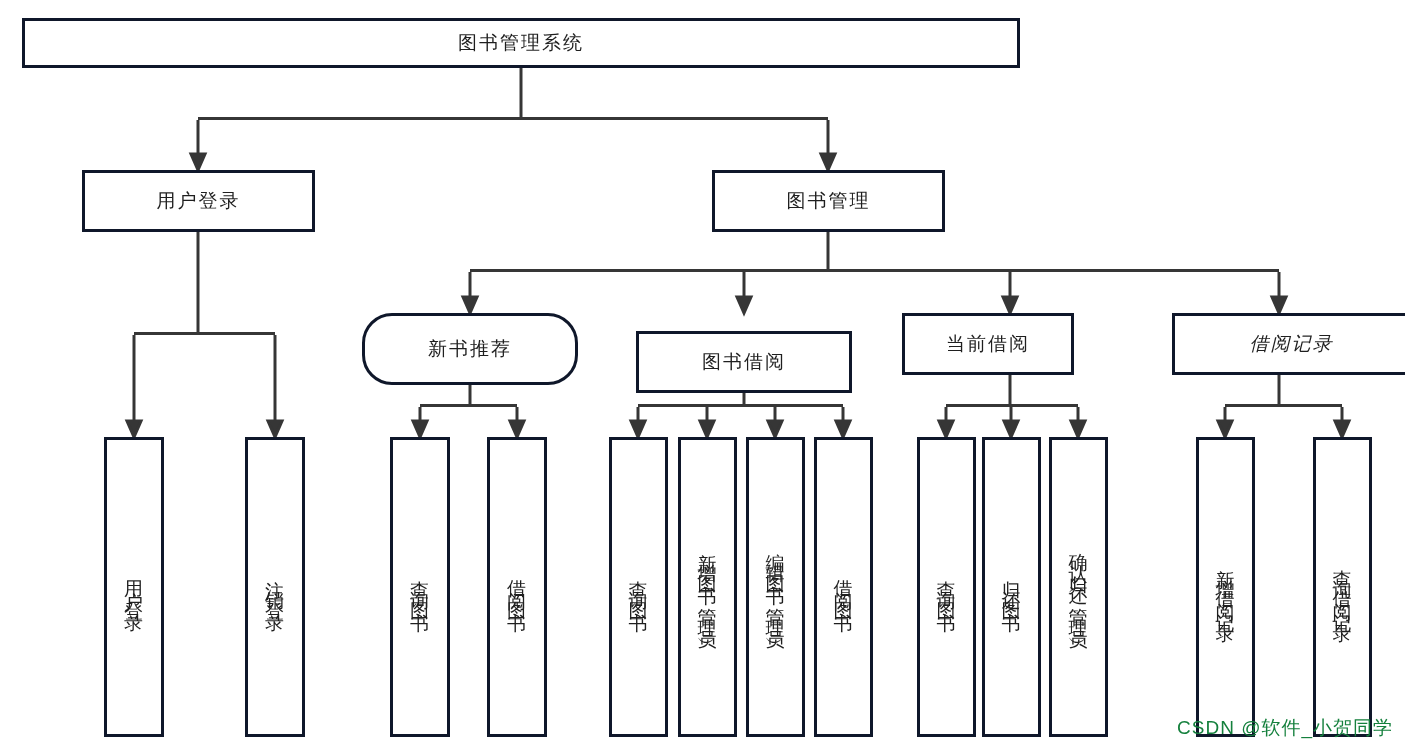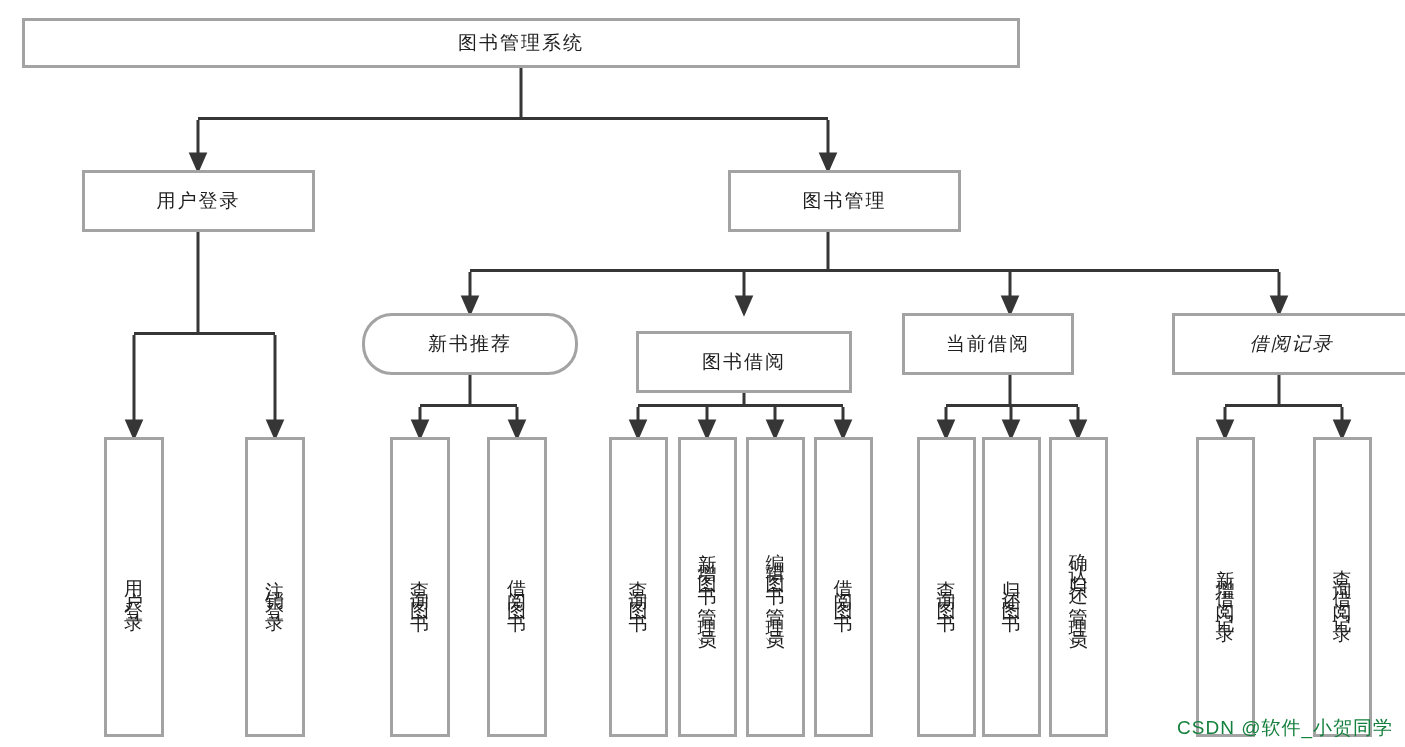--- a/index.html
+++ b/index.html
@@ -17,21 +17,21 @@
   }
   .connectors {
     position: absolute;
     left: 0;
     top: 0;
     pointer-events: none;
   }
   .box {
     position: absolute;
     box-sizing: border-box;
-    border: 3px solid #a3a3a3;
+    border: 3px solid #0f172a;
     background: #ffffff;
     display: flex;
     align-items: center;
     justify-content: center;
     color: #1f1f1f;
     text-align: right;
   }
   .box.h {
     font-size: 19px;
     letter-spacing: 2px;
@@ -117,23 +117,23 @@
     <line x1="1225" y1="405.5" x2="1342" y2="405.5"></line>
     <line x1="1225" y1="407" x2="1225" y2="423"></line>
     <polygon points="1218,421 1232,421 1225,437"></polygon>
     <line x1="1342" y1="407" x2="1342" y2="423"></line>
     <polygon points="1335,421 1349,421 1342,437"></polygon>
   </svg>
 
   <div class="box h" style="left:22px; top:18px; width:998px; height:50px;">图书管理系统</div>
 
   <div class="box h" style="left:82px; top:170px; width:233px; height:62px;">用户登录</div>
-  <div class="box h" style="left:728px; top:170px; width:233px; height:62px;">图书管理</div>
+  <div class="box h" style="left:712px; top:170px; width:233px; height:62px;">图书管理</div>
 
-  <div class="box h" style="left:362px; top:313px; width:216px; height:62px;border-radius:30px;">新书推荐</div>
+  <div class="box h" style="left:362px; top:313px; width:216px; height:72px;border-radius:30px;">新书推荐</div>
   <div class="box h" style="left:636px; top:331px; width:216px; height:62px;">图书借阅</div>
   <div class="box h" style="left:902px; top:313px; width:172px; height:62px;">当前借阅</div>
   <div class="box h" style="left:1172px; top:313px; width:239px; height:62px;font-style:italic;">借阅记录</div>
 
   <div class="box v" style="left:104px; top:437px; width:60px; height:300px;">
     <span>用户登录</span>
   </div>
   <div class="box v" style="left:245px; top:437px; width:60px; height:300px;">
     <span>注销登录</span>
   </div>

